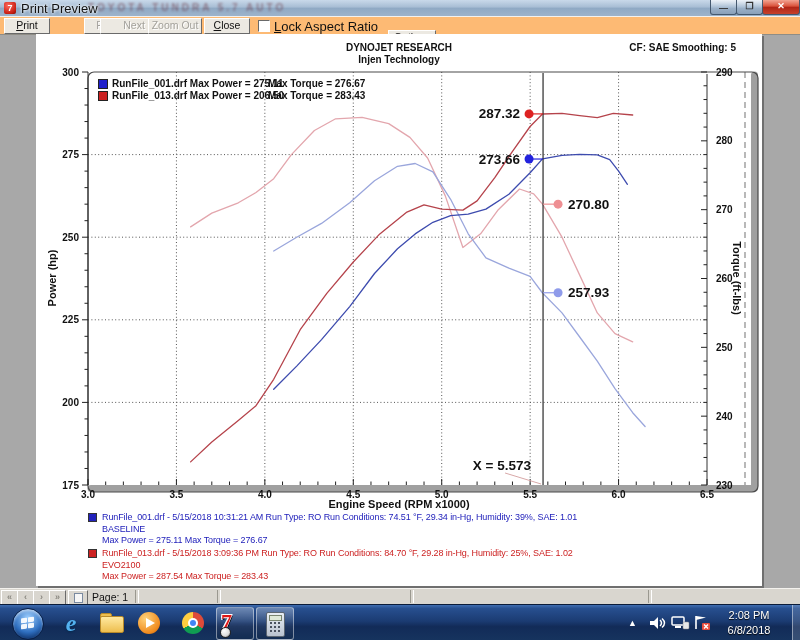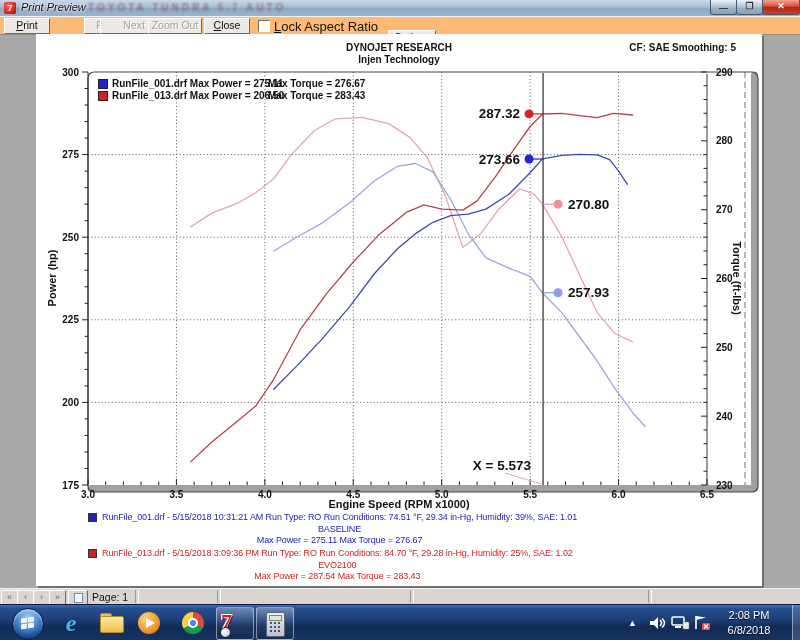--- a/index.html
+++ b/index.html
@@ -7,21 +7,21 @@
        font-family:"Liberation Sans",sans-serif;background:#a8a8a8;}
   .abs{position:absolute;}
 
   
   #titlebar{left:0;top:0;width:800px;height:16px;
     background:linear-gradient(#c9d9ea,#a7bdd4 45%,#8fa9c4 50%,#9db3cb);
     border-bottom:1px solid #5f7795;}
   #app-icon{left:4px;top:2px;width:12px;height:12px;border-radius:2px;
     background:radial-gradient(circle at 35% 30%,#ff6a5e,#c81e12 70%,#7e0b04);
     color:#fff;font:bold 9px/12px "Liberation Sans",sans-serif;text-align:center;}
-  #win-title{left:21px;top:1px;font-size:11px;color:#111;text-shadow:0 0 3px #fff,0 0 3px #fff;font-style:italic;}
+  #win-title{left:21px;top:1px;font-size:13px;color:#111;text-shadow:0 0 3px #fff,0 0 3px #fff;}
   #ghost-title{left:88px;top:2px;width:420px;height:12px;overflow:hidden;white-space:nowrap;
     font:bold 10px "Liberation Sans",sans-serif;color:#6b2f3a;letter-spacing:3px;
     opacity:.5;filter:blur(1.3px);}
   .caption-btn{top:0;height:14px;border:1px solid #44586e;border-top:none;
     border-radius:0 0 3px 3px;text-align:center;color:#fff;
     font:bold 9px/13px "Liberation Sans",sans-serif;
     background:linear-gradient(rgba(255,255,255,.65),rgba(190,205,220,.4) 45%,rgba(120,140,165,.45));
     color:#333;}
   #btn-close{background:linear-gradient(#f2a492,#d9513a 45%,#b02516 50%,#c6412b);color:#fff;}
 
@@ -45,21 +45,21 @@
   #subtitle{left:0;top:20px;width:726px;text-align:center;}
   #corner-note{right:26px;top:8px;text-align:right;}
   .axis-title{font-weight:bold;font-size:11px;color:#111;white-space:nowrap;}
   #ylab-left{left:-44px;top:238px;width:120px;text-align:center;transform:rotate(-90deg);}
   #ylab-right{left:641px;top:238px;width:120px;text-align:center;transform:rotate(90deg);}
   #xlab{left:0;top:464px;width:726px;text-align:center;}
   .leg-row{height:12px;font-weight:bold;font-size:10px;color:#111;white-space:nowrap;}
   .leg-sq{position:absolute;left:0;top:1px;width:8px;height:8px;border:1px solid #222;}
   .leg-file{position:absolute;left:14px;top:0;}
   .leg-tq{position:absolute;left:170px;top:0;}
-  .ann{font-size:9px;letter-spacing:-0.1px;white-space:nowrap;line-height:11.5px;text-align:center;}
+  .ann{font-size:9px;letter-spacing:-0.1px;white-space:nowrap;line-height:11.5px;}
   .ann-sq{position:absolute;left:-14px;top:1px;width:7px;height:7px;border:1px solid #333;}
 
   
   #statusbar{left:0;top:588px;width:800px;height:16px;background:#d9d6cf;
     border-top:1px solid #f4f2ee;}
   .sbtn{top:1px;height:13px;width:15px;background:#d9d6cf;
     border:1px solid;border-color:#ffffff #6a6a6a #6a6a6a #ffffff;
     font:bold 9px/12px "Liberation Sans",sans-serif;color:#8a8880;text-align:center;}
   #page-label{left:92px;top:2px;font-size:10.5px;color:#111;}
   .sdiv{top:1px;width:2px;height:13px;border-left:1px solid #9a988f;border-right:1px solid #fff;}

